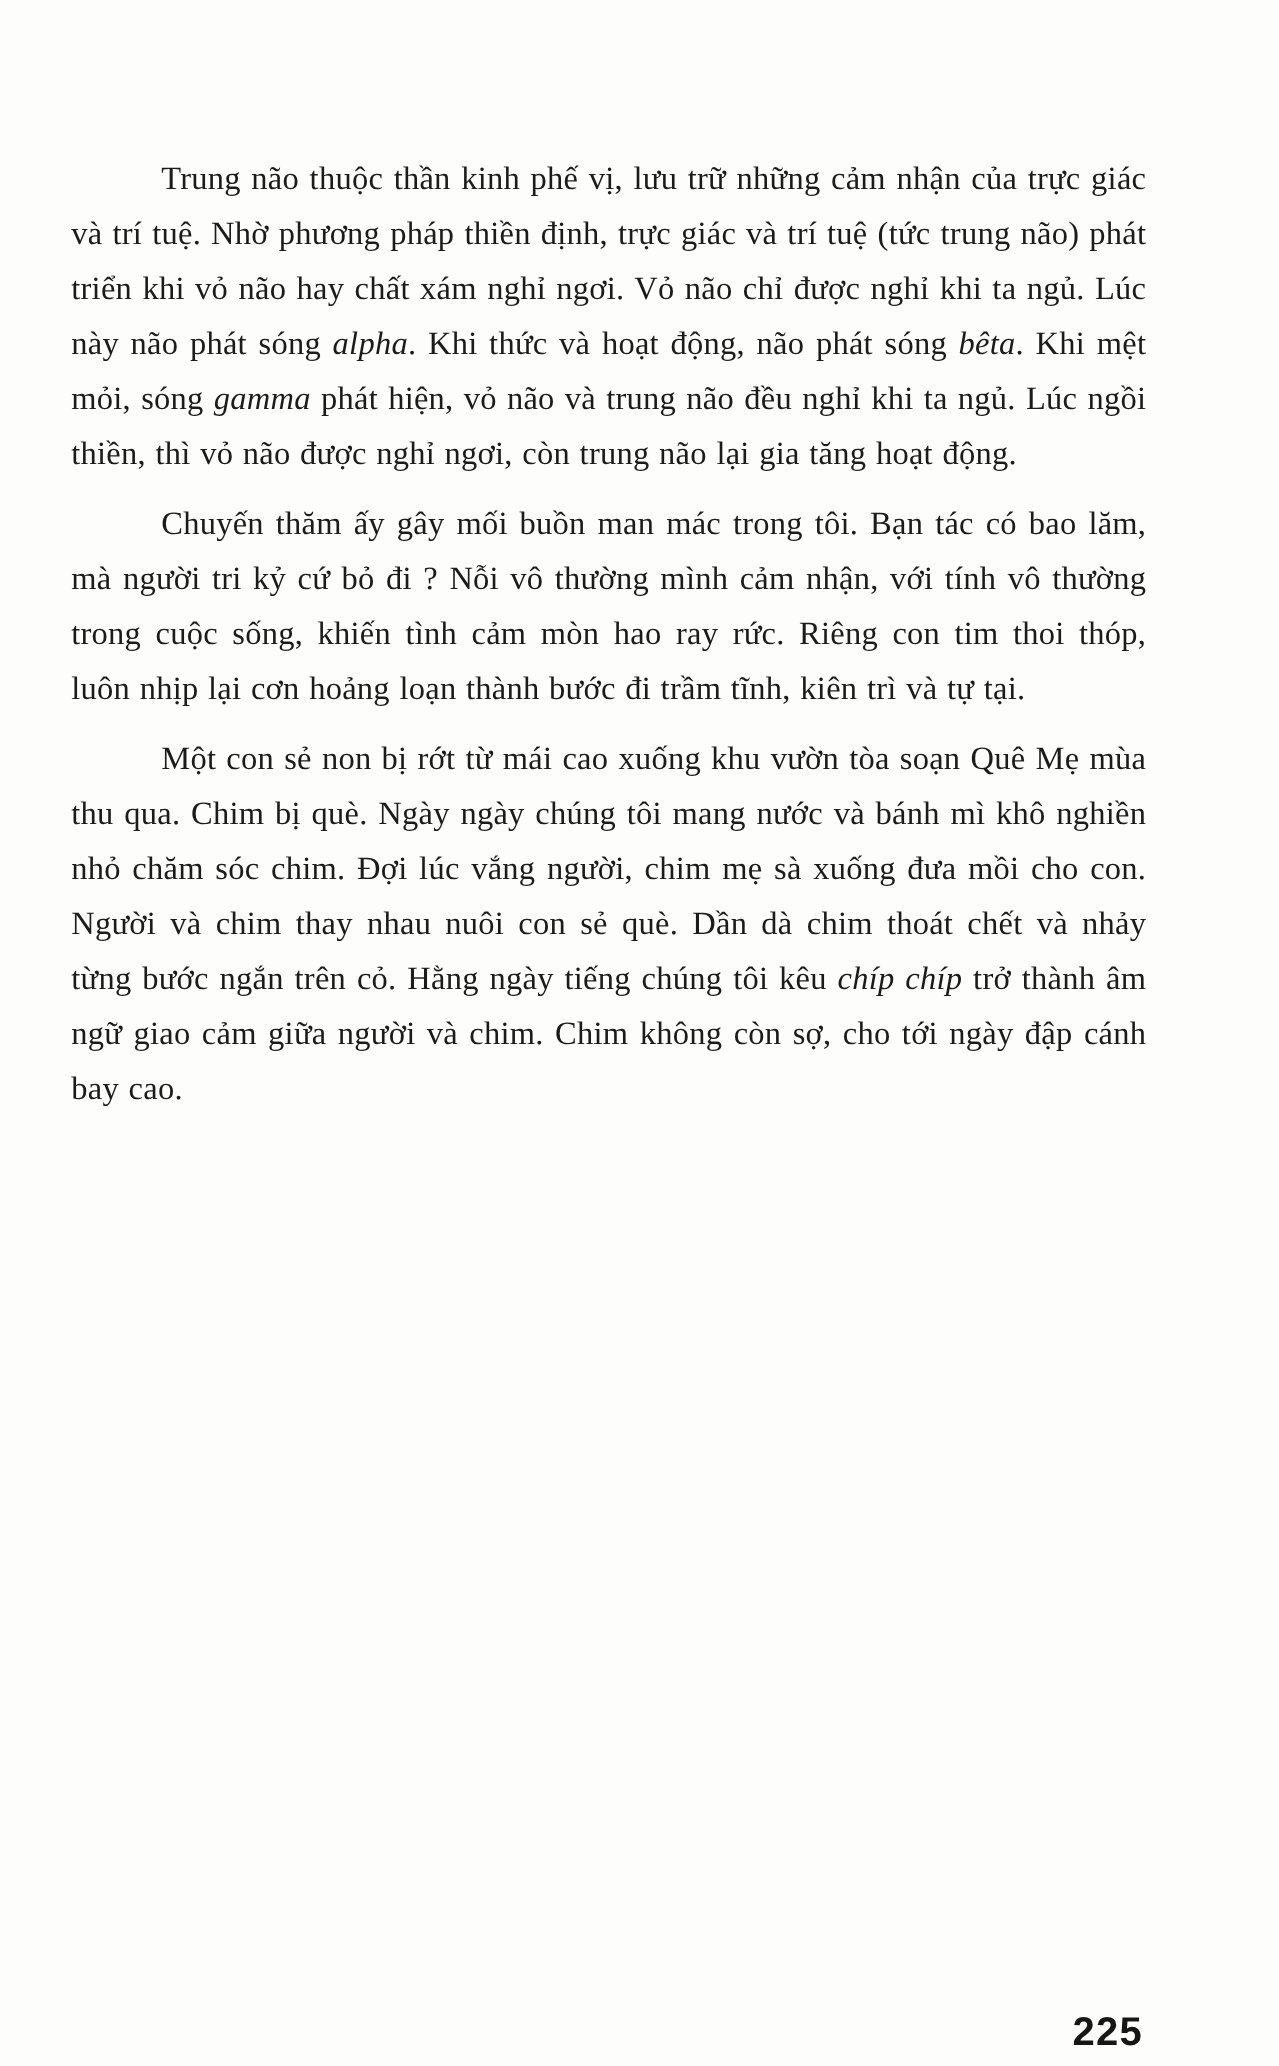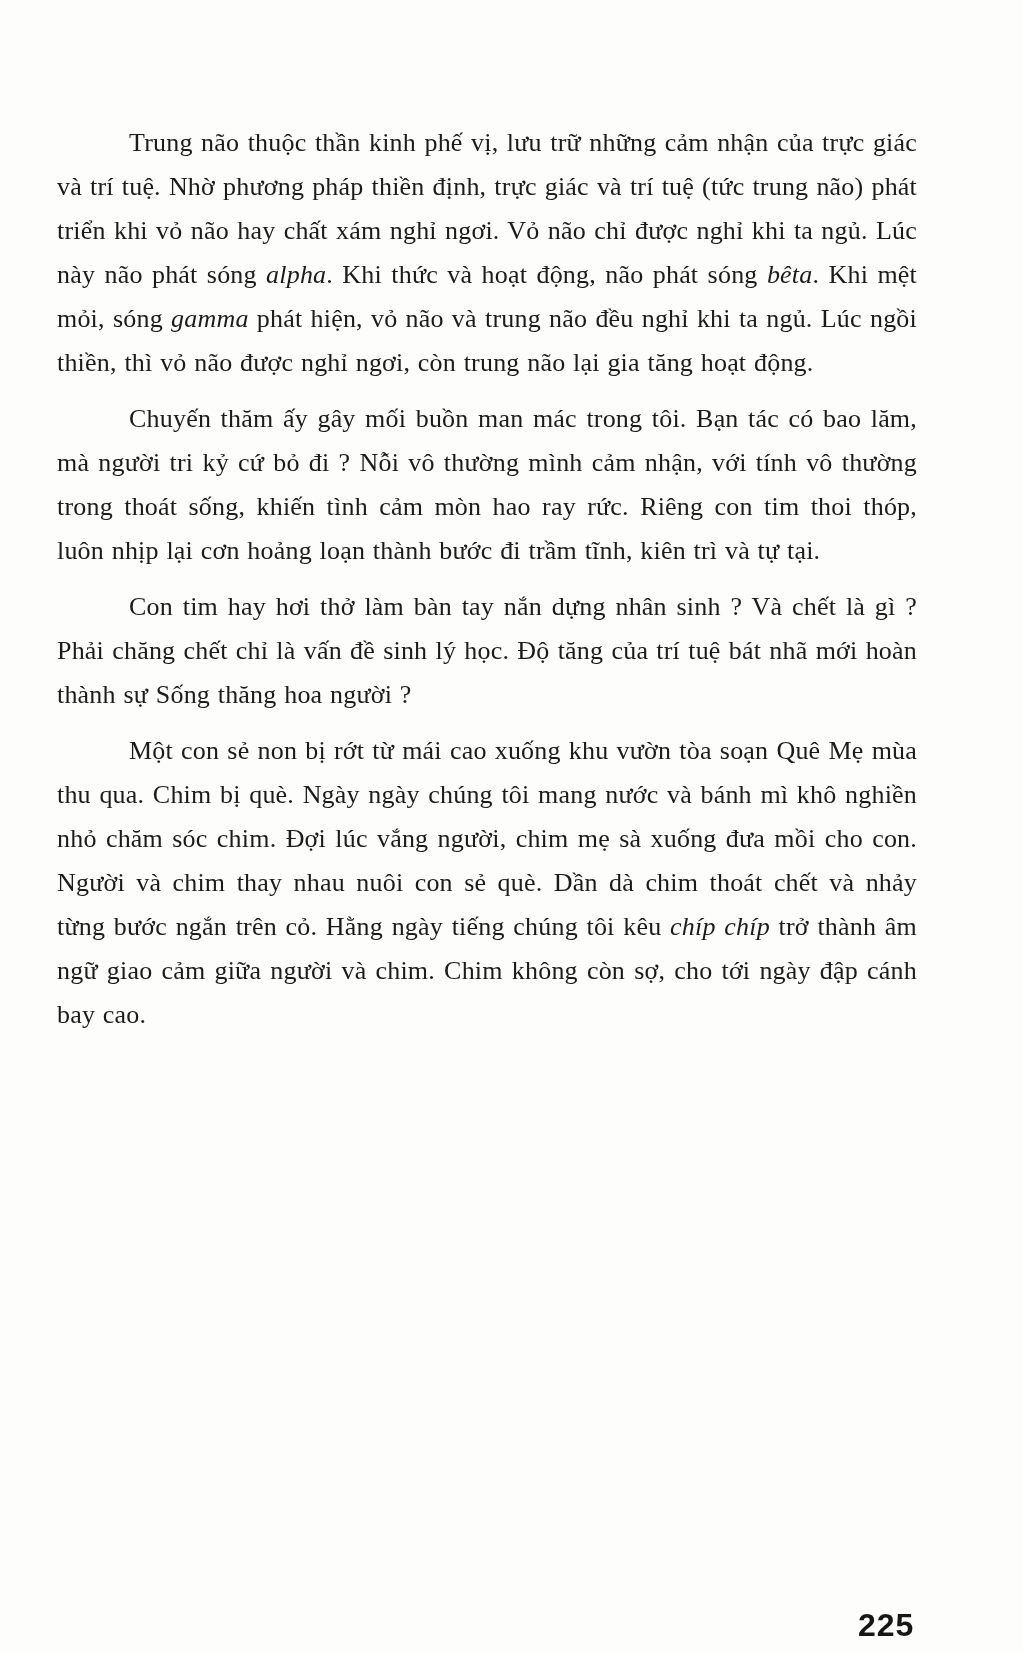--- a/index.html
+++ b/index.html
@@ -50,18 +50,17 @@
     letter-spacing: 1px;
     color: #161616;
   }
 </style>
 </head>
 <body>
 
 <div class="page">
   <main class="text-block" id="paragraphs">
       <p class="para"><span>Trung não thuộc thần kinh phế vị, lưu trữ những cảm nhận của trực giác và trí tuệ. Nhờ phương pháp thiền định, trực giác và trí tuệ (tức trung não) phát triển khi vỏ não hay chất xám nghỉ ngơi. Vỏ não chỉ được nghỉ khi ta ngủ. Lúc này não phát sóng </span><i>alpha</i><span>. Khi thức và hoạt động, não phát sóng </span><i>bêta</i><span>. Khi mệt mỏi, sóng </span><i>gamma</i><span> phát hiện, vỏ não và trung não đều nghỉ khi ta ngủ. Lúc ngồi thiền, thì vỏ não được nghỉ ngơi, còn trung não lại gia tăng hoạt động.</span></p>
-      <p class="para"><span>Chuyến thăm ấy gây mối buồn man mác trong tôi. Bạn tác có bao lăm, mà người tri kỷ cứ bỏ đi ? Nỗi vô thường mình cảm nhận, với tính vô thường trong thoát sống, khiến tình cảm mòn hao ray rức. Riêng con tim thoi thóp, luôn nhịp lại cơn hoảng loạn thành bước đi trầm tĩnh, kiên trì và tự tại.</span></p>
-      <p class="para"><span>Con tim hay hơi thở làm bàn tay nắn dựng nhân sinh ? Và chết là gì ? Phải chăng chết chỉ là vấn đề sinh lý học. Độ tăng của trí tuệ bát nhã mới hoàn thành sự Sống thăng hoa người ?</span></p>
+      <p class="para"><span>Chuyến thăm ấy gây mối buồn man mác trong tôi. Bạn tác có bao lăm, mà người tri kỷ cứ bỏ đi ? Nỗi vô thường mình cảm nhận, với tính vô thường trong cuộc sống, khiến tình cảm mòn hao ray rức. Riêng con tim thoi thóp, luôn nhịp lại cơn hoảng loạn thành bước đi trầm tĩnh, kiên trì và tự tại.</span></p>
       <p class="para"><span>Một con sẻ non bị rớt từ mái cao xuống khu vườn tòa soạn Quê Mẹ mùa thu qua. Chim bị què. Ngày ngày chúng tôi mang nước và bánh mì khô nghiền nhỏ chăm sóc chim. Đợi lúc vắng người, chim mẹ sà xuống đưa mồi cho con. Người và chim thay nhau nuôi con sẻ què. Dần dà chim thoát chết và nhảy từng bước ngắn trên cỏ. Hằng ngày tiếng chúng tôi kêu </span><i>chíp chíp</i><span> trở thành âm ngữ giao cảm giữa người và chim. Chim không còn sợ, cho tới ngày đập cánh bay cao.</span></p>
     </main>
   <div class="page-number">225</div>
 </div>
 
 </body></html>

